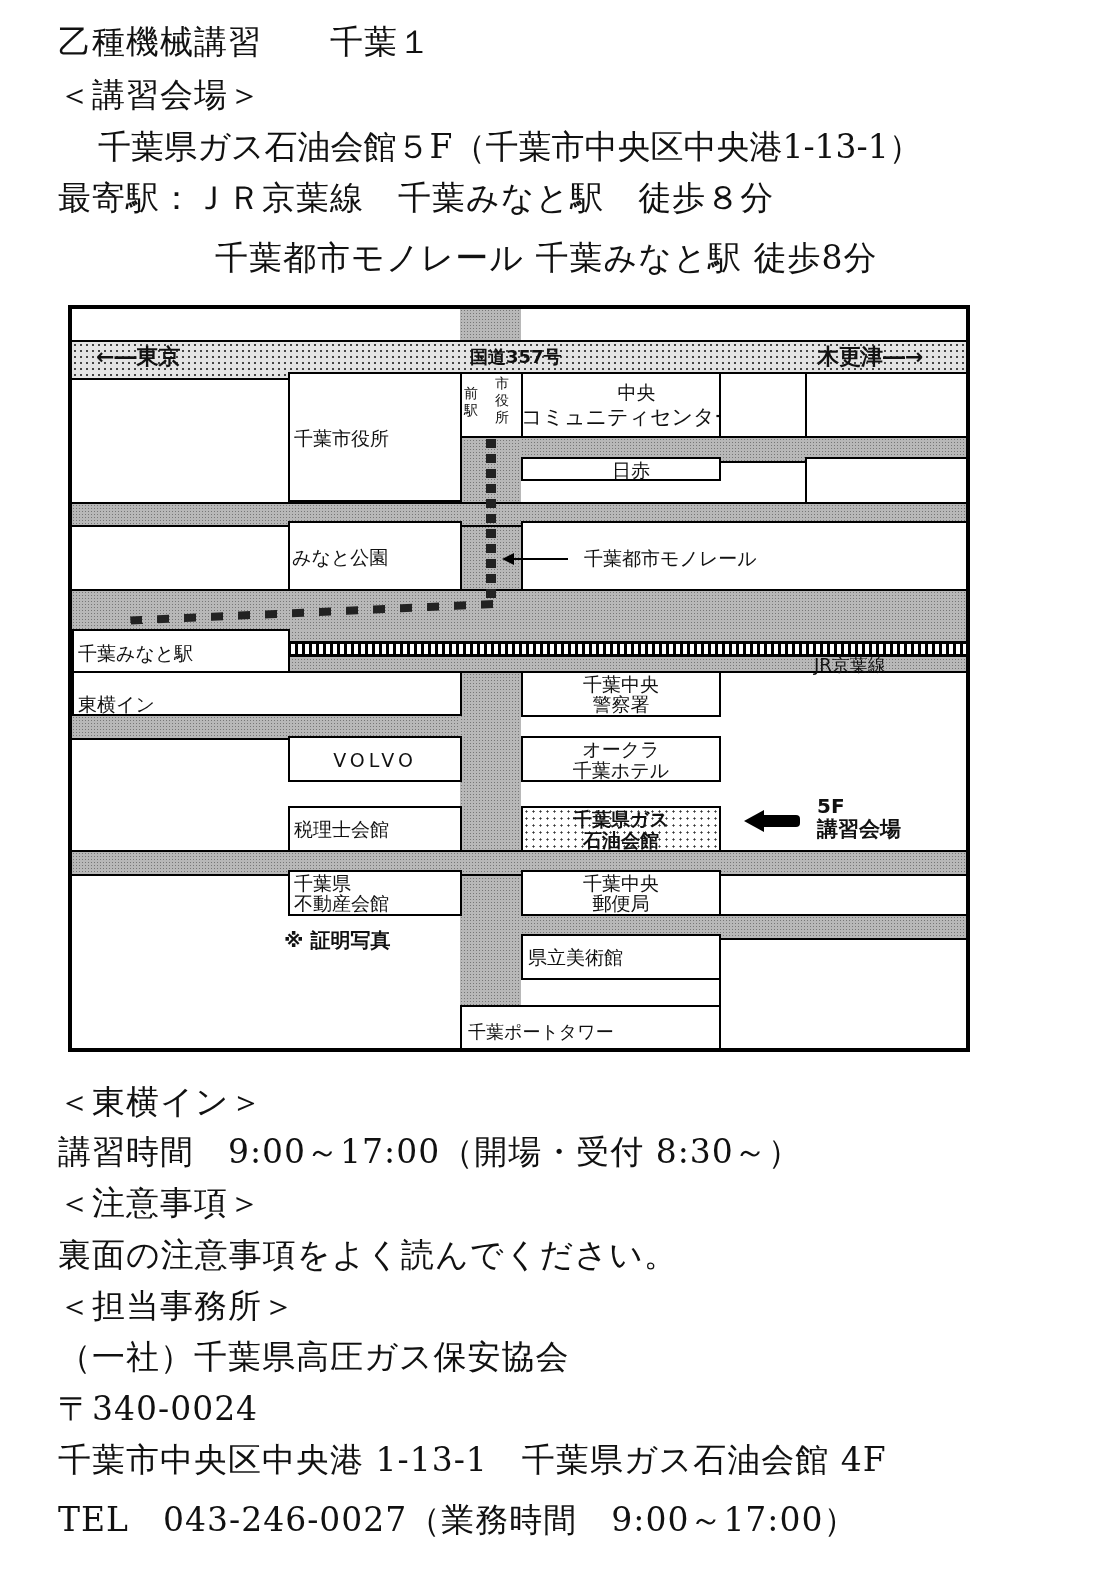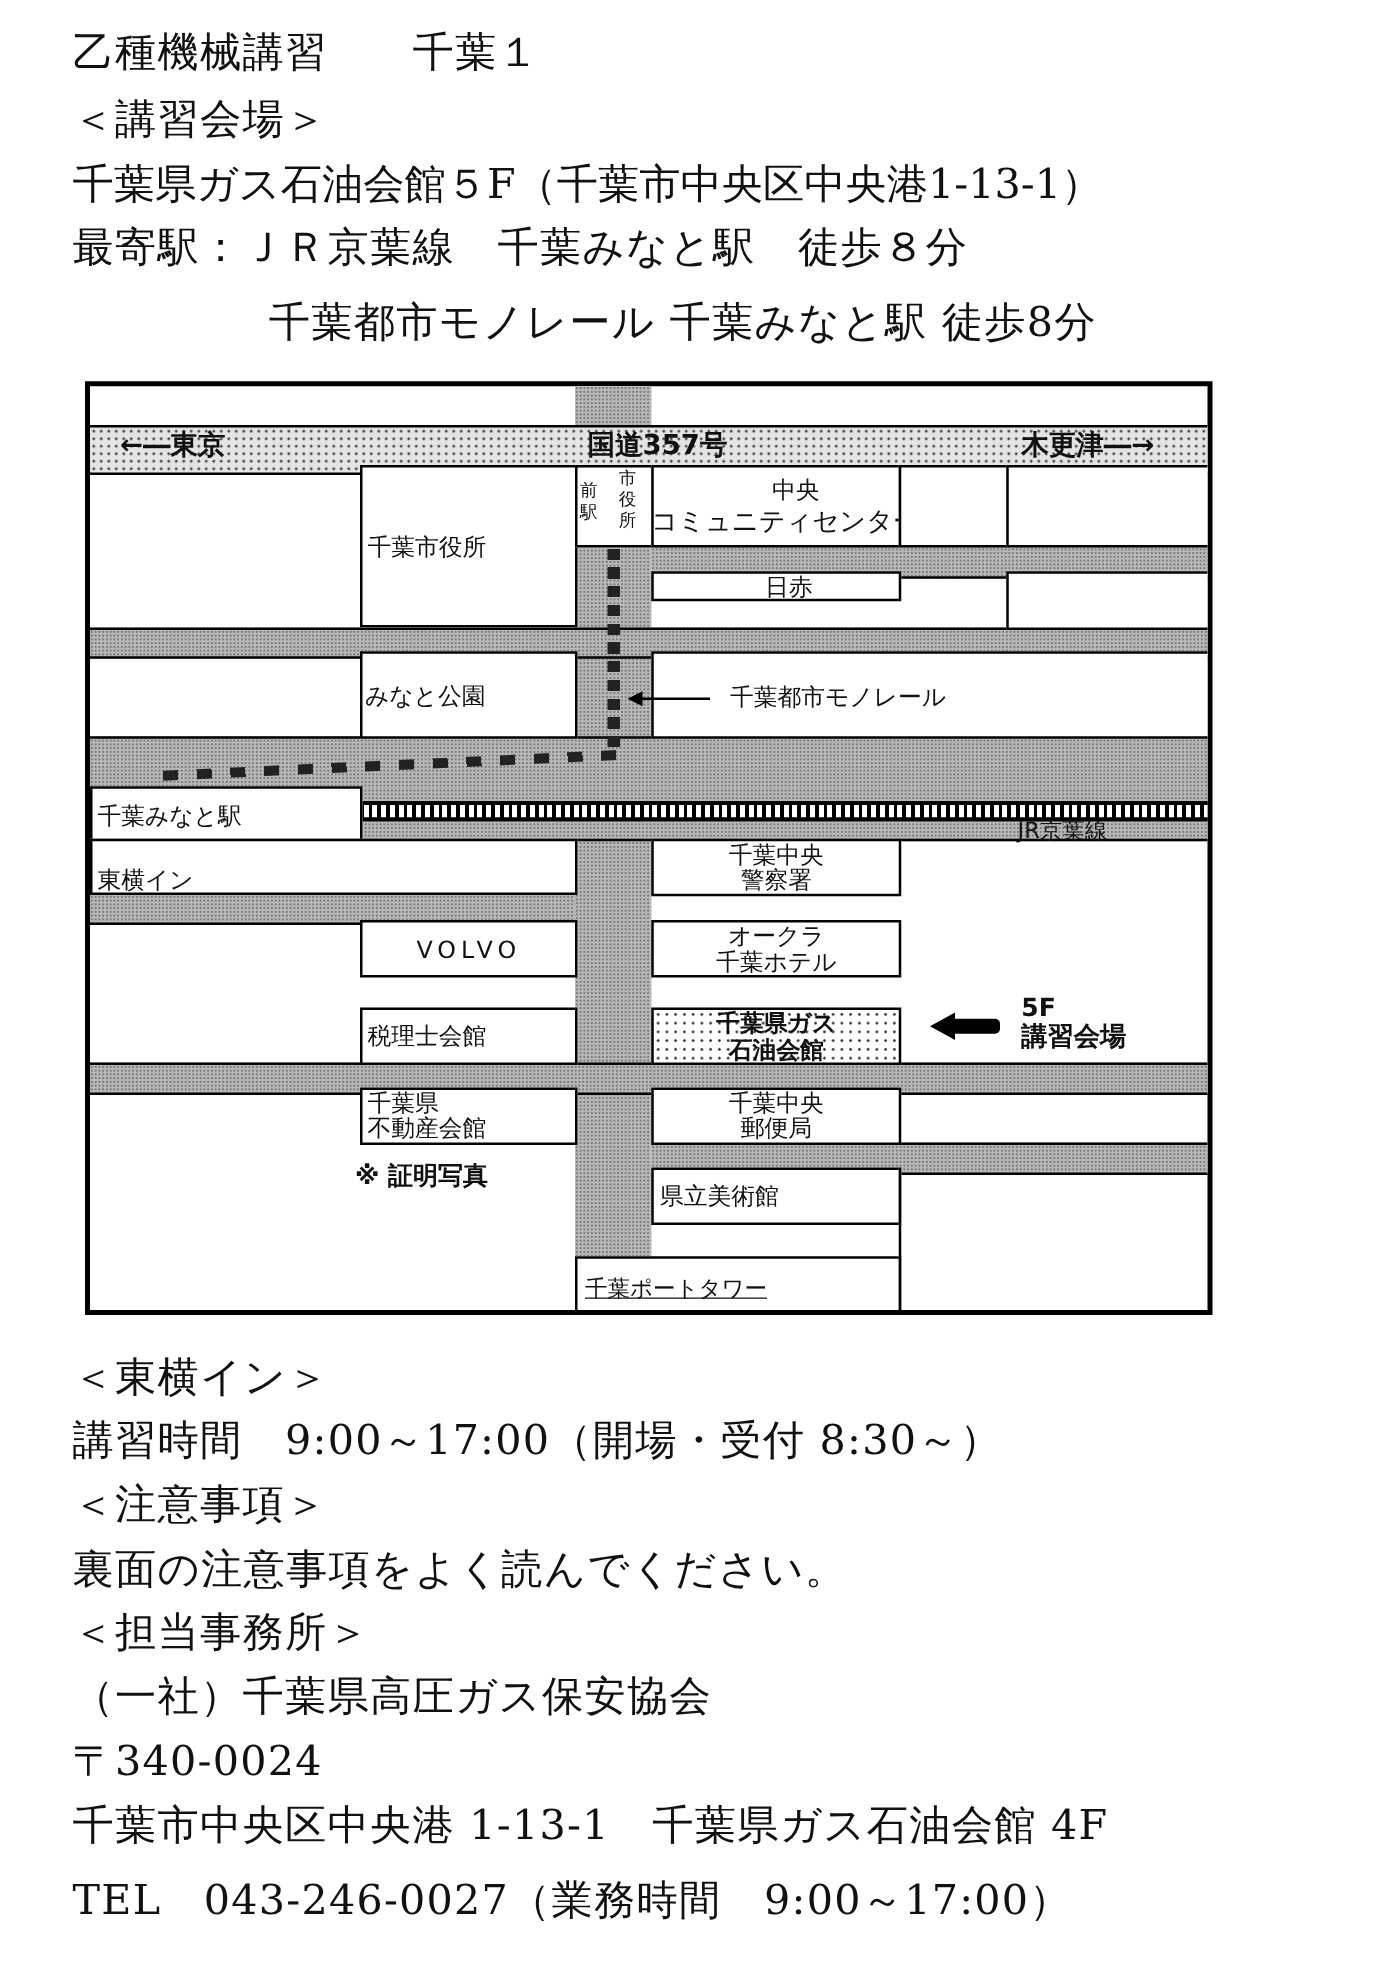--- a/index.html
+++ b/index.html
@@ -26,21 +26,21 @@
   .mono-dash{position:absolute;background:#222;}
   .venue{position:absolute;border:2px solid #000;box-sizing:border-box;
          background-color:#fff;background-image:radial-gradient(#333 0.9px,transparent 1.2px);
          background-size:7px 7px;}
 </style>
 </head>
 <body>
 
 <div class="line" style="top:22px;">乙種機械講習　　千葉１</div>
 <div class="line" style="top:75px;">＜講習会場＞</div>
-<div class="line" style="top:127px;letter-spacing:0;">千葉県ガス石油会館５F（千葉市中央区中央港1-13-1）</div>
+<div class="line" style="top:127px;letter-spacing:0;margin-left:40px;">千葉県ガス石油会館５F（千葉市中央区中央港1-13-1）</div>
 <div class="line" style="top:178px;">最寄駅：ＪＲ京葉線　千葉みなと駅　徒歩８分</div>
 <div class="line" style="left:215px;top:238px;">千葉都市モノレール 千葉みなと駅 徒歩8分</div>
 
 <div class="map">
 
   <div class="route357" style="left:0;top:31px;width:902px;height:36px;"></div>
 
   <div class="road" style="left:388px;top:0;width:61px;height:31px;"></div>
   <div class="road" style="left:388px;top:127px;width:61px;height:590px;"></div>
 
@@ -48,21 +48,21 @@
   <div class="road" style="left:0;top:193px;width:902px;height:21px;border-top:2px solid #000;border-bottom:2px solid #000;"></div>
   <div class="road" style="left:0;top:280px;width:902px;height:42px;border-top:2px solid #000;"></div>
   <div class="road" style="left:216px;top:322px;width:686px;height:40px;border-bottom:2px solid #000;"></div>
   <div class="road" style="left:0;top:405px;width:388px;height:22px;border-top:2px solid #000;border-bottom:2px solid #000;"></div>
   <div class="road" style="left:0;top:541px;width:902px;height:22px;border-top:2px solid #000;border-bottom:2px solid #000;"></div>
   <div class="road" style="left:449px;top:605px;width:453px;height:22px;border-top:2px solid #000;border-bottom:2px solid #000;"></div>
 
   <div class="rail" style="left:216px;top:332px;width:686px;"></div>
 
   <div class="mlabel bold" style="left:24px;top:37px;font-size:22px;">←―東京</div>
-  <div class="mlabel bold" style="left:398px;top:37px;font-size:22px;">国道357号</div>
+  <div class="mlabel bold" style="left:398px;top:37px;font-size:18px;">国道357号</div>
   <div class="mlabel bold" style="left:745px;top:37px;font-size:22px;">木更津―→</div>
 
   <div class="blk" style="left:216px;top:63px;width:174px;height:130px;"></div>
   <div class="mlabel" style="left:222px;top:118px;">千葉市役所</div>
 
   <div class="blk" style="left:388px;top:63px;width:63px;height:66px;"></div>
   <div class="mlabel" style="left:392px;top:76px;font-size:14px;line-height:17px;">前
 駅</div>
   <div class="mlabel" style="left:423px;top:66px;font-size:14px;line-height:17px;">市
 役
@@ -126,21 +126,21 @@
   <div class="blk" style="left:449px;top:561px;width:200px;height:46px;"></div>
   <div class="mlabel center" style="left:449px;top:563px;width:200px;">千葉中央</div>
   <div class="mlabel center" style="left:449px;top:583px;width:200px;">郵便局</div>
 
   <div class="mlabel bold" style="left:212px;top:620px;font-size:20px;">※ 証明写真</div>
 
   <div class="blk" style="left:449px;top:625px;width:200px;height:46px;"></div>
   <div class="mlabel" style="left:456px;top:637px;">県立美術館</div>
 
   <div class="blk" style="left:388px;top:696px;width:261px;height:60px;"></div>
-  <div class="mlabel" style="left:396px;top:712px;font-size:18px;text-decoration:underline;">千葉ポートタワー</div>
+  <div class="mlabel" style="left:396px;top:712px;font-size:18px;">千葉ポートタワー</div>
   <div class="blk" style="left:647px;top:625px;width:0;height:130px;border-width:0 0 0 2px;"></div>
 </div>
 
 <div class="line" style="top:1082px;">＜東横イン＞</div>
 <div class="line" style="top:1132px;">講習時間　9:00～17:00（開場・受付 8:30～）</div>
 <div class="line" style="top:1183px;">＜注意事項＞</div>
 <div class="line" style="top:1235px;">裏面の注意事項をよく読んでください。</div>
 <div class="line" style="top:1286px;">＜担当事務所＞</div>
 <div class="line" style="top:1337px;">（一社）千葉県高圧ガス保安協会</div>
 <div class="line" style="top:1389px;">〒340-0024</div>

